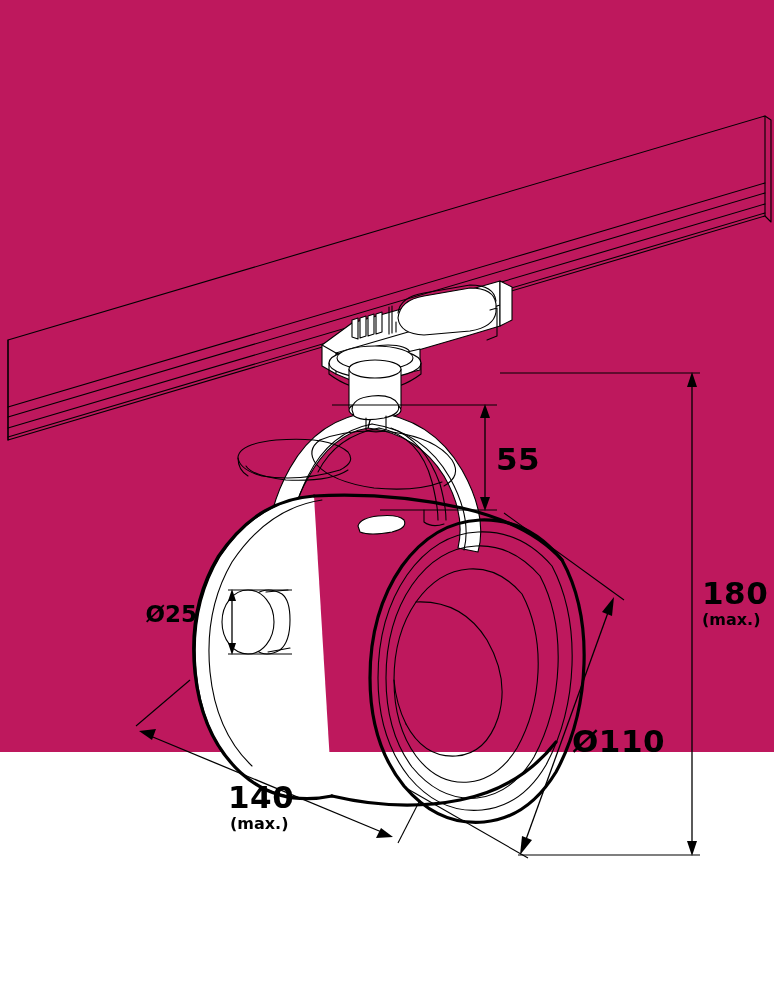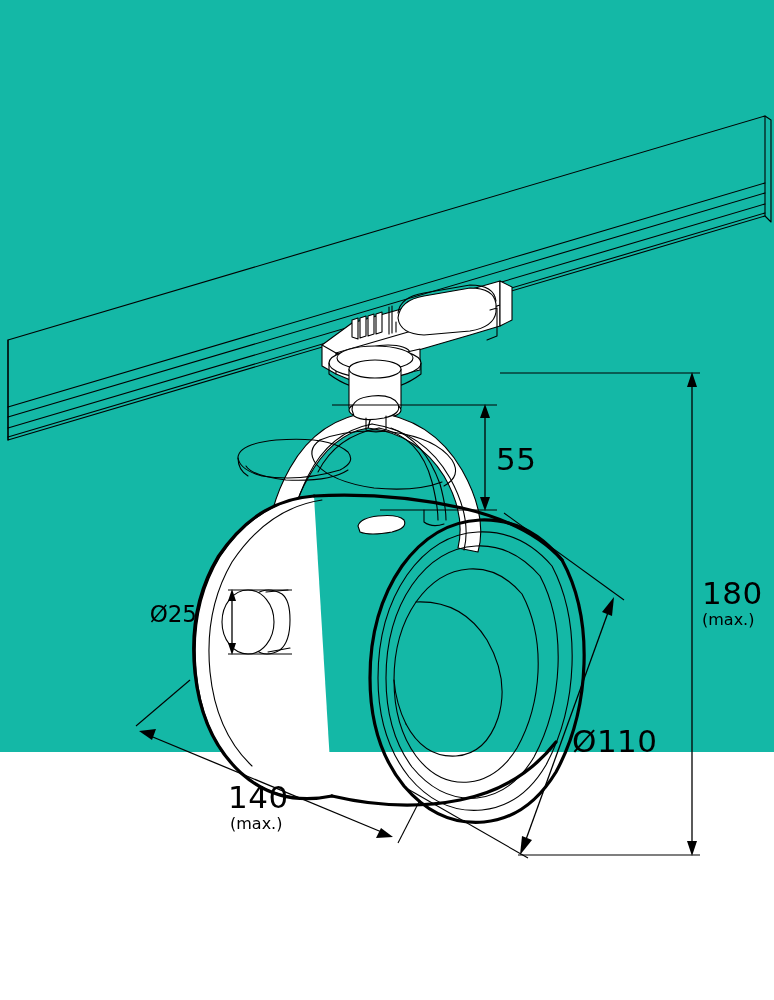--- a/index.html
+++ b/index.html
@@ -10,21 +10,22 @@
   body {
     width: 774px;
     height: 1000px;
     font-family: "DejaVu Sans", sans-serif;
     overflow: hidden;
   }
   #drawing-root {
     position: relative;
     width: 774px;
     height: 752px;
-    background: #14b8a6;
+    background: #be185d;
+    font-weight: bold;
   }
   svg.figure {
     display: block;
     width: 774px;
     height: 1000px;
   }
   .stroke-thin {
     fill: none;
     stroke: #000000;
     stroke-width: 1.1;

